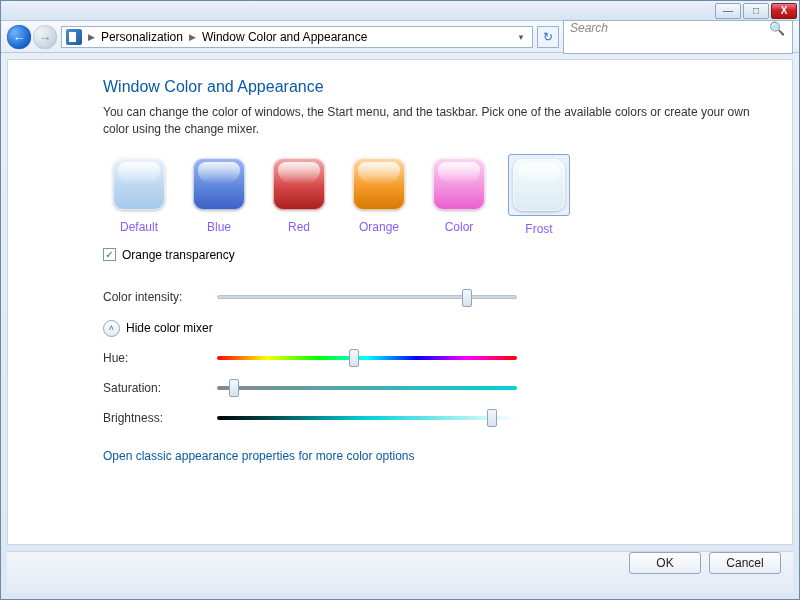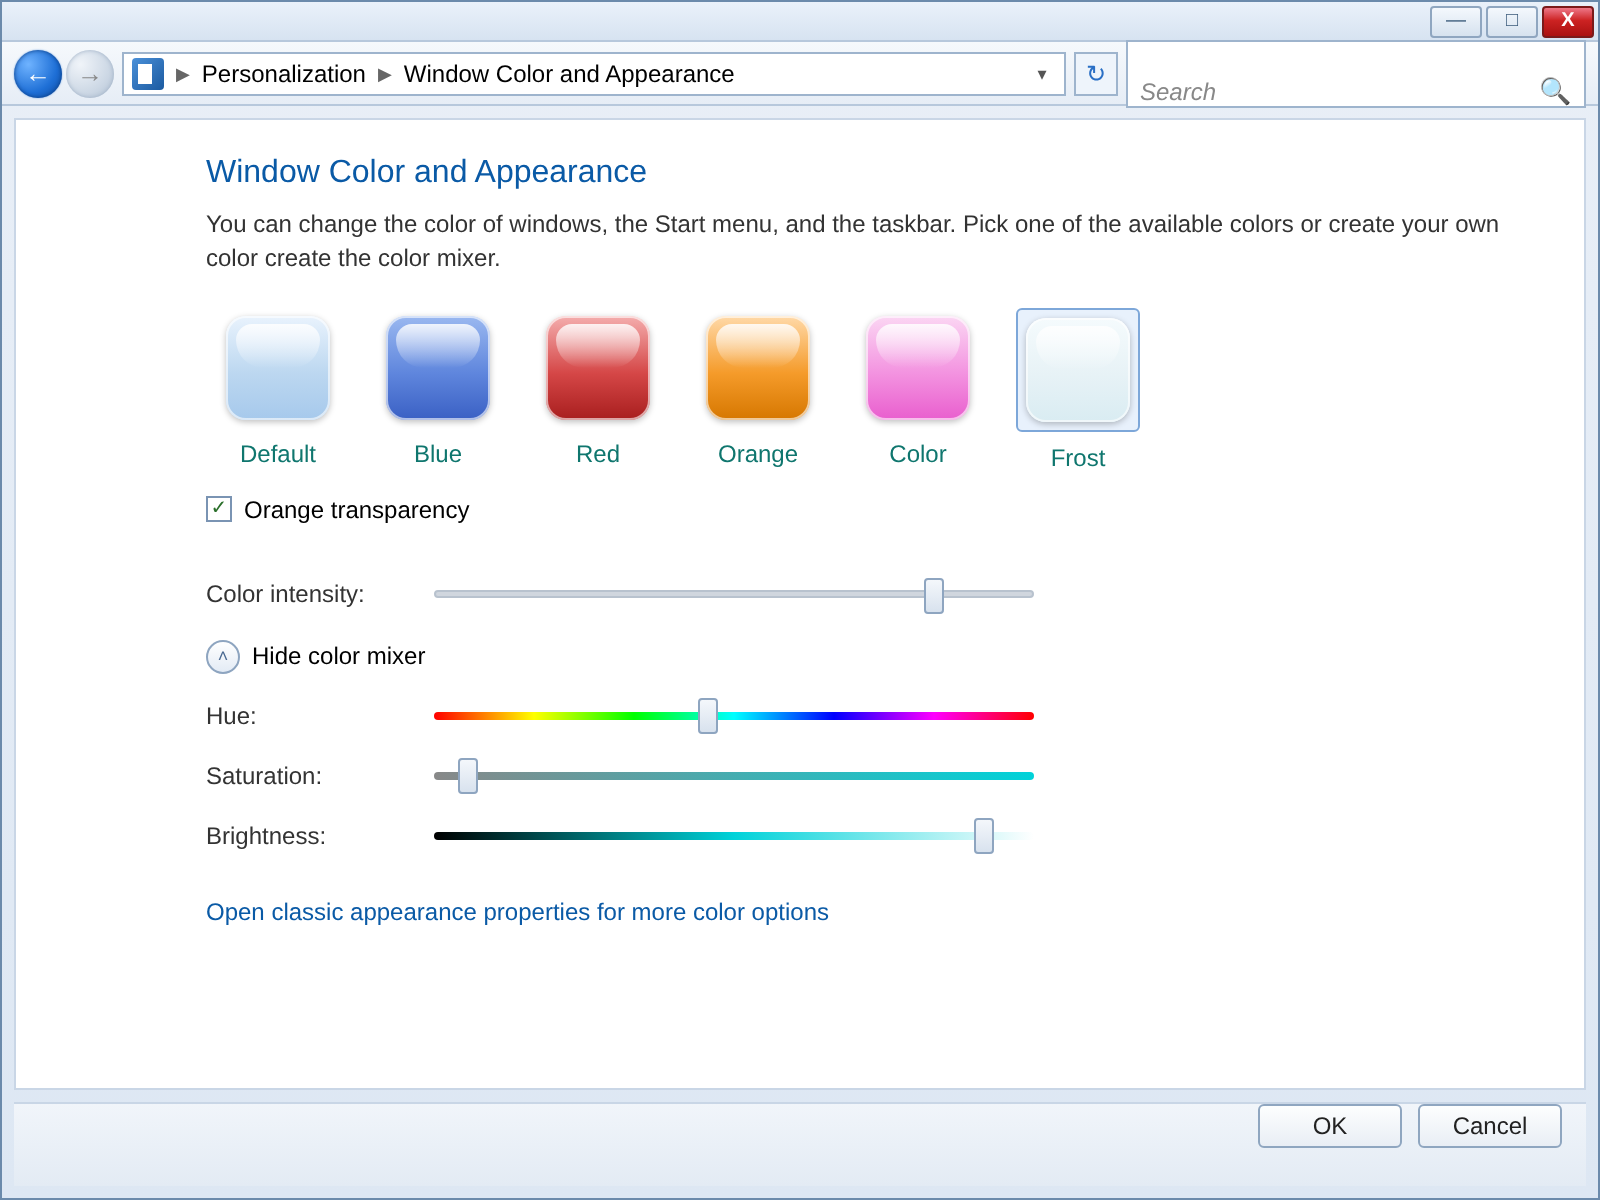--- a/index.html
+++ b/index.html
@@ -62,40 +62,40 @@
   .addressbar {
     flex:1;height:22px;background:#fff;border:1px solid #9eb4cd;
     display:flex;align-items:center;padding:0 4px;gap:6px;font-size:12px;
   }
   .addr-icon{width:16px;height:16px;background:linear-gradient(135deg,#4a90d9,#1b5aa0);border-radius:2px;position:relative;}
   .addr-icon::after{content:"";position:absolute;inset:3px 6px 3px 3px;background:#fff;}
   .crumb{color:#000;}
   .crumb-sep{color:#666;font-size:9px;}
   .addr-drop{margin-left:auto;width:14px;text-align:center;color:#555;font-size:9px;}
   .refresh{width:22px;height:22px;border:1px solid #9eb4cd;background:#eef4fb;display:flex;align-items:center;justify-content:center;color:#2a6fc5;font-size:12px;}
-  .searchbox{width:230px;height:34px;background:#fff;border:1px solid #9eb4cd;display:flex;align-items:flex-end;padding:0 6px;color:#888;font-style:italic;}
+  .searchbox{width:230px;height:34px;background:#fff;border:1px solid #9eb4cd;display:flex;align-items:flex-start;padding:0 6px;color:#888;font-style:italic;}
   .searchbox .mag{margin-left:auto;color:#2d6fc0;font-style:normal;font-size:13px;}
   
   .content{
     flex:1;margin:6px;background:#fff;border:1px solid #c9d6e6;
     padding:18px 30px 10px 95px;
     overflow:hidden;
   }
   h1.page-title{font-size:16px;color:#0a5aa6;font-weight:400;margin:0 0 8px;}
   .description{color:#333;line-height:1.4;margin:0 0 16px;}
   .swatch-row{display:flex;gap:8px;margin-bottom:10px;}
   .swatch-item{width:72px;display:flex;flex-direction:column;align-items:center;gap:6px;}
   .swatch{
     width:52px;height:52px;border-radius:10px;position:relative;
     box-shadow:0 1px 3px rgba(0,0,0,.25), inset 0 0 0 1px rgba(255,255,255,.6);
   }
   .swatch::before{content:"";position:absolute;left:5px;right:5px;top:4px;height:22px;border-radius:8px 8px 14px 14px;background:linear-gradient(rgba(255,255,255,.85),rgba(255,255,255,0));}
   .swatch-item.selected .swatch-wrap{border:1px solid #7da7d9;background:#e8f1fc;border-radius:3px;}
   .swatch-wrap{padding:4px;}
-  .swatch-label{color:#0f766e;}
+  .swatch-label{color:#8b5cf6;}
   .s-default{background:linear-gradient(#e9f3fd,#bcd7f0 55%,#a6c9ec);}
   .s-graphite{background:linear-gradient(#6d6d6d,#3a3a3a 55%,#222);}
   .s-blue{background:linear-gradient(#9ab8f0,#5f86dd 55%,#3a60c4);}
   .s-teal{background:linear-gradient(#9fe0e0,#3eb6bd 55%,#1a8e96);}
   .s-red{background:linear-gradient(#f4adad,#d54747 55%,#a81e1e);}
   .s-orange{background:linear-gradient(#ffd9a8,#f59b2a 55%,#d67700);}
   .s-pink{background:linear-gradient(#fbd6f3,#f393e0 55%,#e95ece);}
   .s-frost{background:linear-gradient(#f5fbfd,#e7f2f6 55%,#d9ecf2);}
   .checkbox-row{display:flex;align-items:center;gap:6px;margin:12px 0 28px;}
   .cb{width:13px;height:13px;border:1px solid #7a94b3;background:#fff;display:flex;align-items:center;justify-content:center;color:#2a6f2a;font-size:10px;line-height:1;}
@@ -162,21 +162,21 @@
       <span>↻</span>
     </div>
     <div class="searchbox">
       <span>Search</span>
       <span class="mag">🔍</span>
     </div>
   </div>
 
   <div class="content">
     <h1 class="page-title">Window Color and Appearance</h1>
-    <p class="description">You can change the color of windows, the Start menu, and the taskbar. Pick one of the available colors or create your own color create the color mixer.</p>
+    <p class="description">You can change the color of windows, the Start menu, and the taskbar. Pick one of the available colors or create your own color using the change mixer.</p>
 
     <div class="swatch-row">
         <div class="swatch-item">
           <div class="swatch-wrap">
             <div class="swatch s-default"></div>
           </div>
           <div class="swatch-label">Default</div>
         </div>
         <div class="swatch-item">
           <div class="swatch-wrap">

